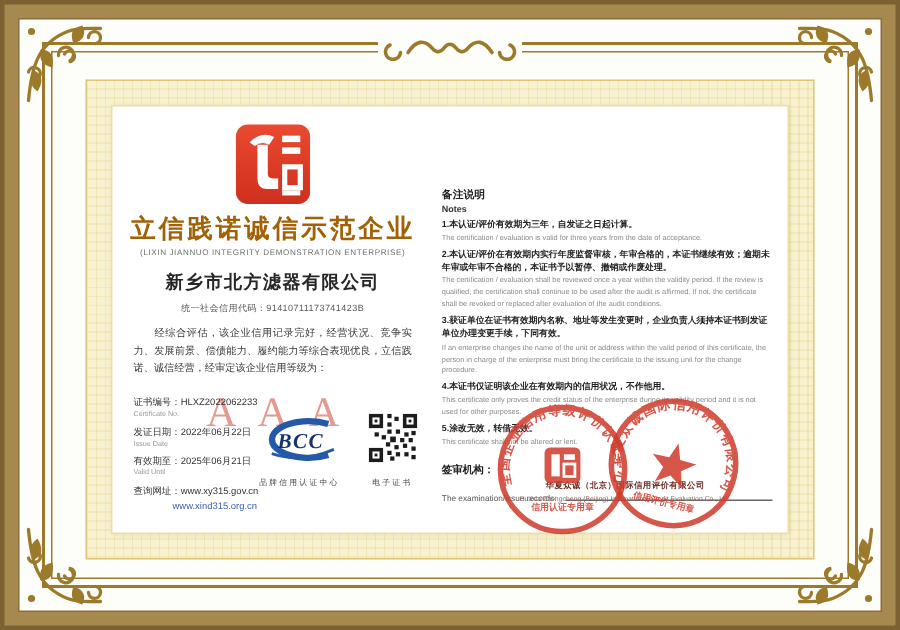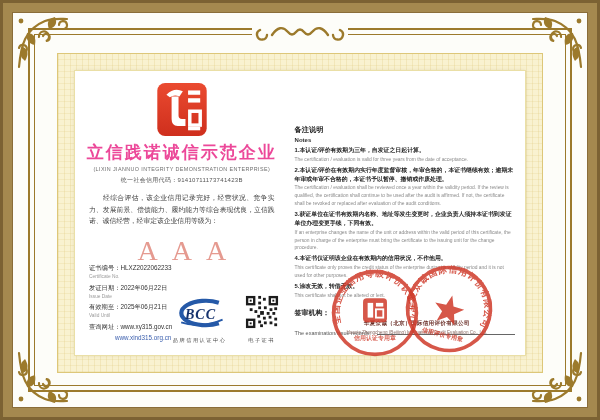--- a/index.html
+++ b/index.html
@@ -22,33 +22,33 @@
     background:
       repeating-linear-gradient(90deg, rgba(214,186,94,.20) 0 1px, transparent 1px 6px),
       repeating-linear-gradient(0deg, rgba(214,186,94,.16) 0 1px, transparent 1px 6px),
       #f9f2d0;
     border:1px solid #ddc779;}
   .paper{position:absolute;inset:17px;background:#fff;box-shadow:0 0 0 1px #eadfa6, 0 0 4px rgba(120,100,40,.25);display:flex;padding:6px 8px;box-sizing:border-box;}
 
   
   .left-page{width:47.5%;position:relative;text-align:center;}
   .seal-logo{width:52px;height:57px;margin:4px auto 3px;display:block;}
-  .cert-title{font-family:"Liberation Serif",serif;font-weight:bold;font-size:17px;letter-spacing:2px;color:#ec4899;margin-top:3px;white-space:nowrap;}
+  .cert-title{font-family:"Liberation Serif",serif;font-weight:bold;font-size:17px;letter-spacing:2px;color:#a16207;margin-top:3px;white-space:nowrap;}
   .cert-title-en{font-size:5.4px;color:#6e6e6e;letter-spacing:.4px;margin-top:2px;}
   .company{font-weight:bold;font-size:12px;color:#262626;margin-top:8px;letter-spacing:1px;}
   .credit-code{font-size:6px;color:#555;margin-top:4px;letter-spacing:.3px;}
   .intro{font-size:6.8px;line-height:1.7;color:#3a3a3a;text-align:justify;text-indent:14px;margin:7px 6px 0;}
   .grade{font-family:"Liberation Serif",serif;font-size:28px;color:#e59a90;letter-spacing:14px;padding-left:14px;margin-top:8px;}
   .fields{position:absolute;left:6px;bottom:4px;text-align:left;}
   .field{margin-bottom:4.5px;}
   .f-zh{font-size:6.3px;color:#333;}
   .f-en{font-size:4.8px;color:#9a9a9a;margin-top:1px;}
   .f-en:empty{display:none;}
   .f-extra{font-size:6.3px;color:#3b5fae;margin-top:2px;margin-left:26px;}
-  .logos{position:absolute;right:2px;bottom:5px;display:flex;gap:16px;align-items:flex-end;}
+  .logos{position:absolute;right:2px;bottom:24px;display:flex;gap:16px;align-items:flex-end;}
   .logo-block{text-align:center;}
   .logo-caption{font-size:5.2px;letter-spacing:1.5px;color:#444;margin-top:4px;white-space:nowrap;}
 
   
   .right-page{flex:1;position:relative;padding:4px 2px 0 14px;text-align:left;margin-top:44px;}
   .notes-title{font-size:7.2px;font-weight:bold;color:#222;}
   .notes-title-en{font-size:6px;font-weight:bold;color:#333;margin:2px 0 3px;}
   .n-zh{font-size:5.9px;color:#222;line-height:1.5;margin-top:2px;font-weight:bold;}
   .n-en{font-size:4.9px;color:#8a8a8a;line-height:1.6;margin:1px 0 2px;}
   .issuer{margin-top:9px;}
@@ -158,20 +158,21 @@
               <path d="M18,17 h8 v22 q0,4 4,4 h4 v8 h-9 q-7,0 -7,-8 z"></path>
               <rect x="37" y="10" width="14" height="5"></rect>
               <rect x="37" y="19" width="14" height="5"></rect>
             </g>
             <rect x="39" y="34" width="12" height="16" fill="none" stroke="#fff" stroke-width="4"></rect>
             <rect x="37" y="52" width="14" height="4" fill="#fff"></rect>
           </svg>
 
           <div class="cert-title">立信践诺诚信示范企业</div>
           <div class="cert-title-en">(LIXIN JIANNUO INTEGRITY DEMONSTRATION ENTERPRISE)</div>
+          <div class="company">新乡市北方滤器有限公司</div>
           <div class="credit-code">统一社会信用代码：91410711173741423B</div>
           <div class="intro">经综合评估，该企业信用记录完好，经营状况、竞争实力、发展前景、偿债能力、履约能力等综合表现优良，立信践诺、诚信经营，经审定该企业信用等级为：</div>
           <div class="grade">AAA</div>
 
           <div class="fields">
             <div class="field">
               <div class="f-zh">证书编号：HLXZ2022062233</div>
               <div class="f-en">Certificate No.</div>
             </div>
             <div class="field">

